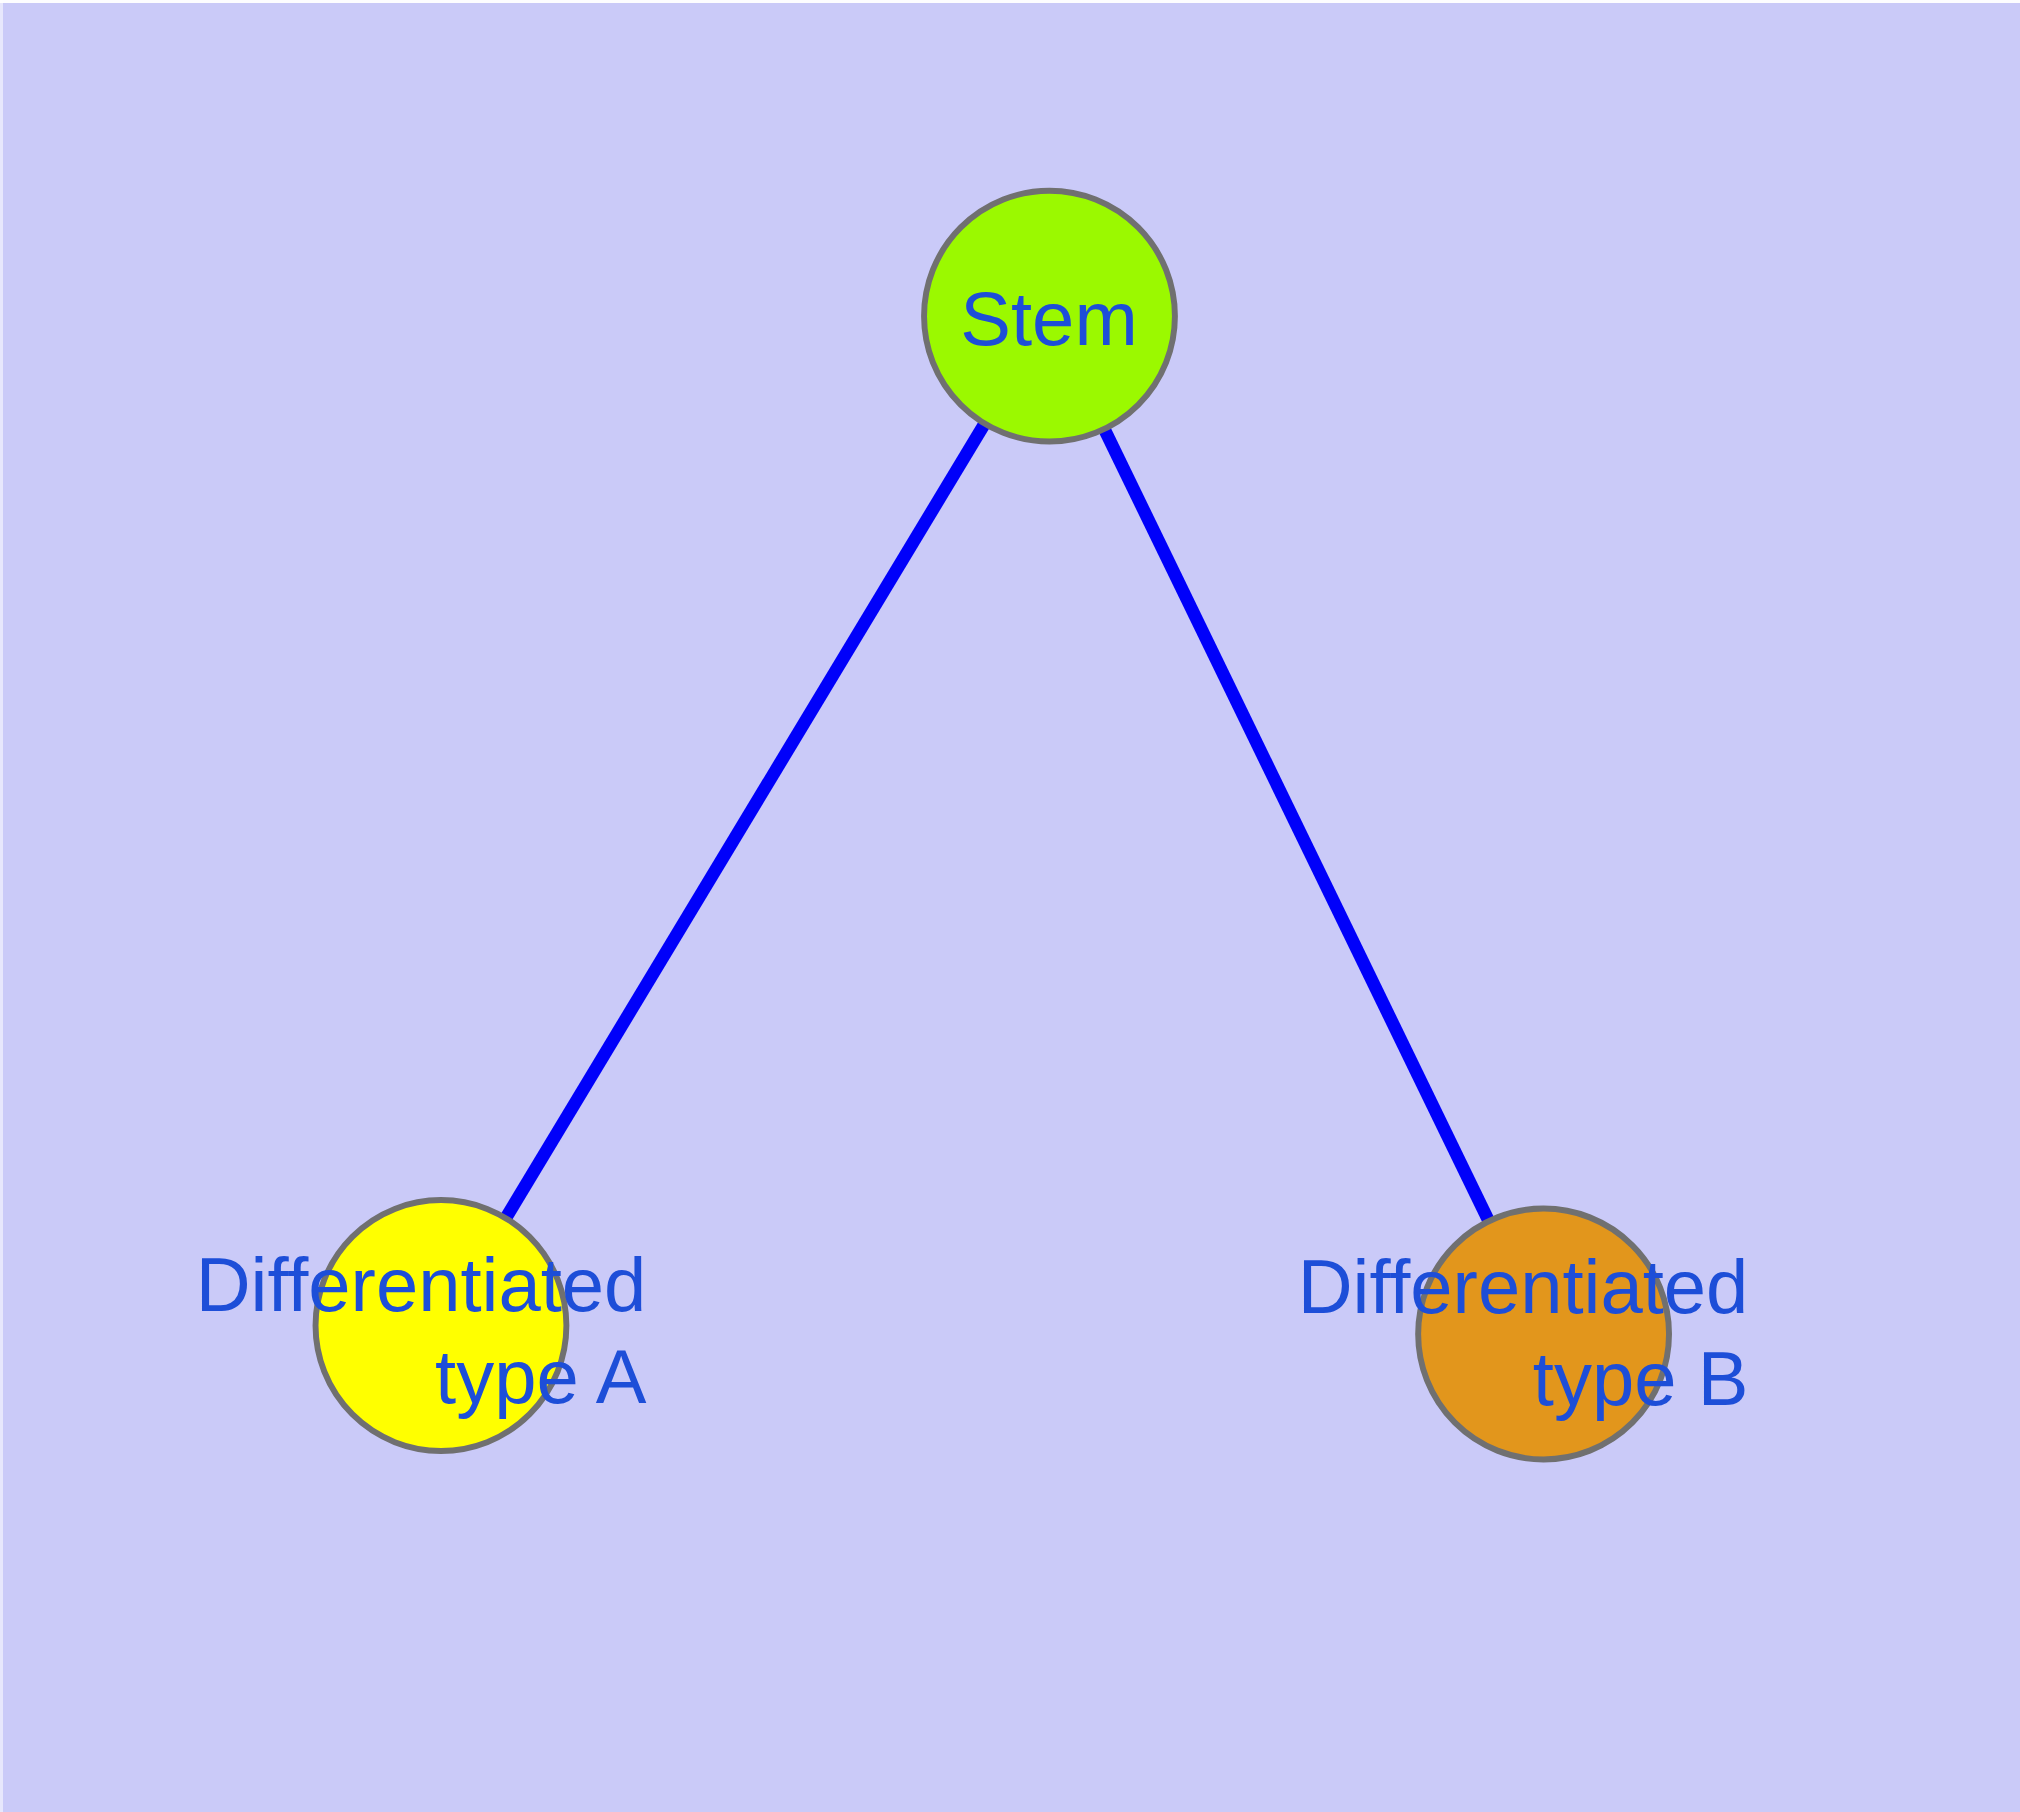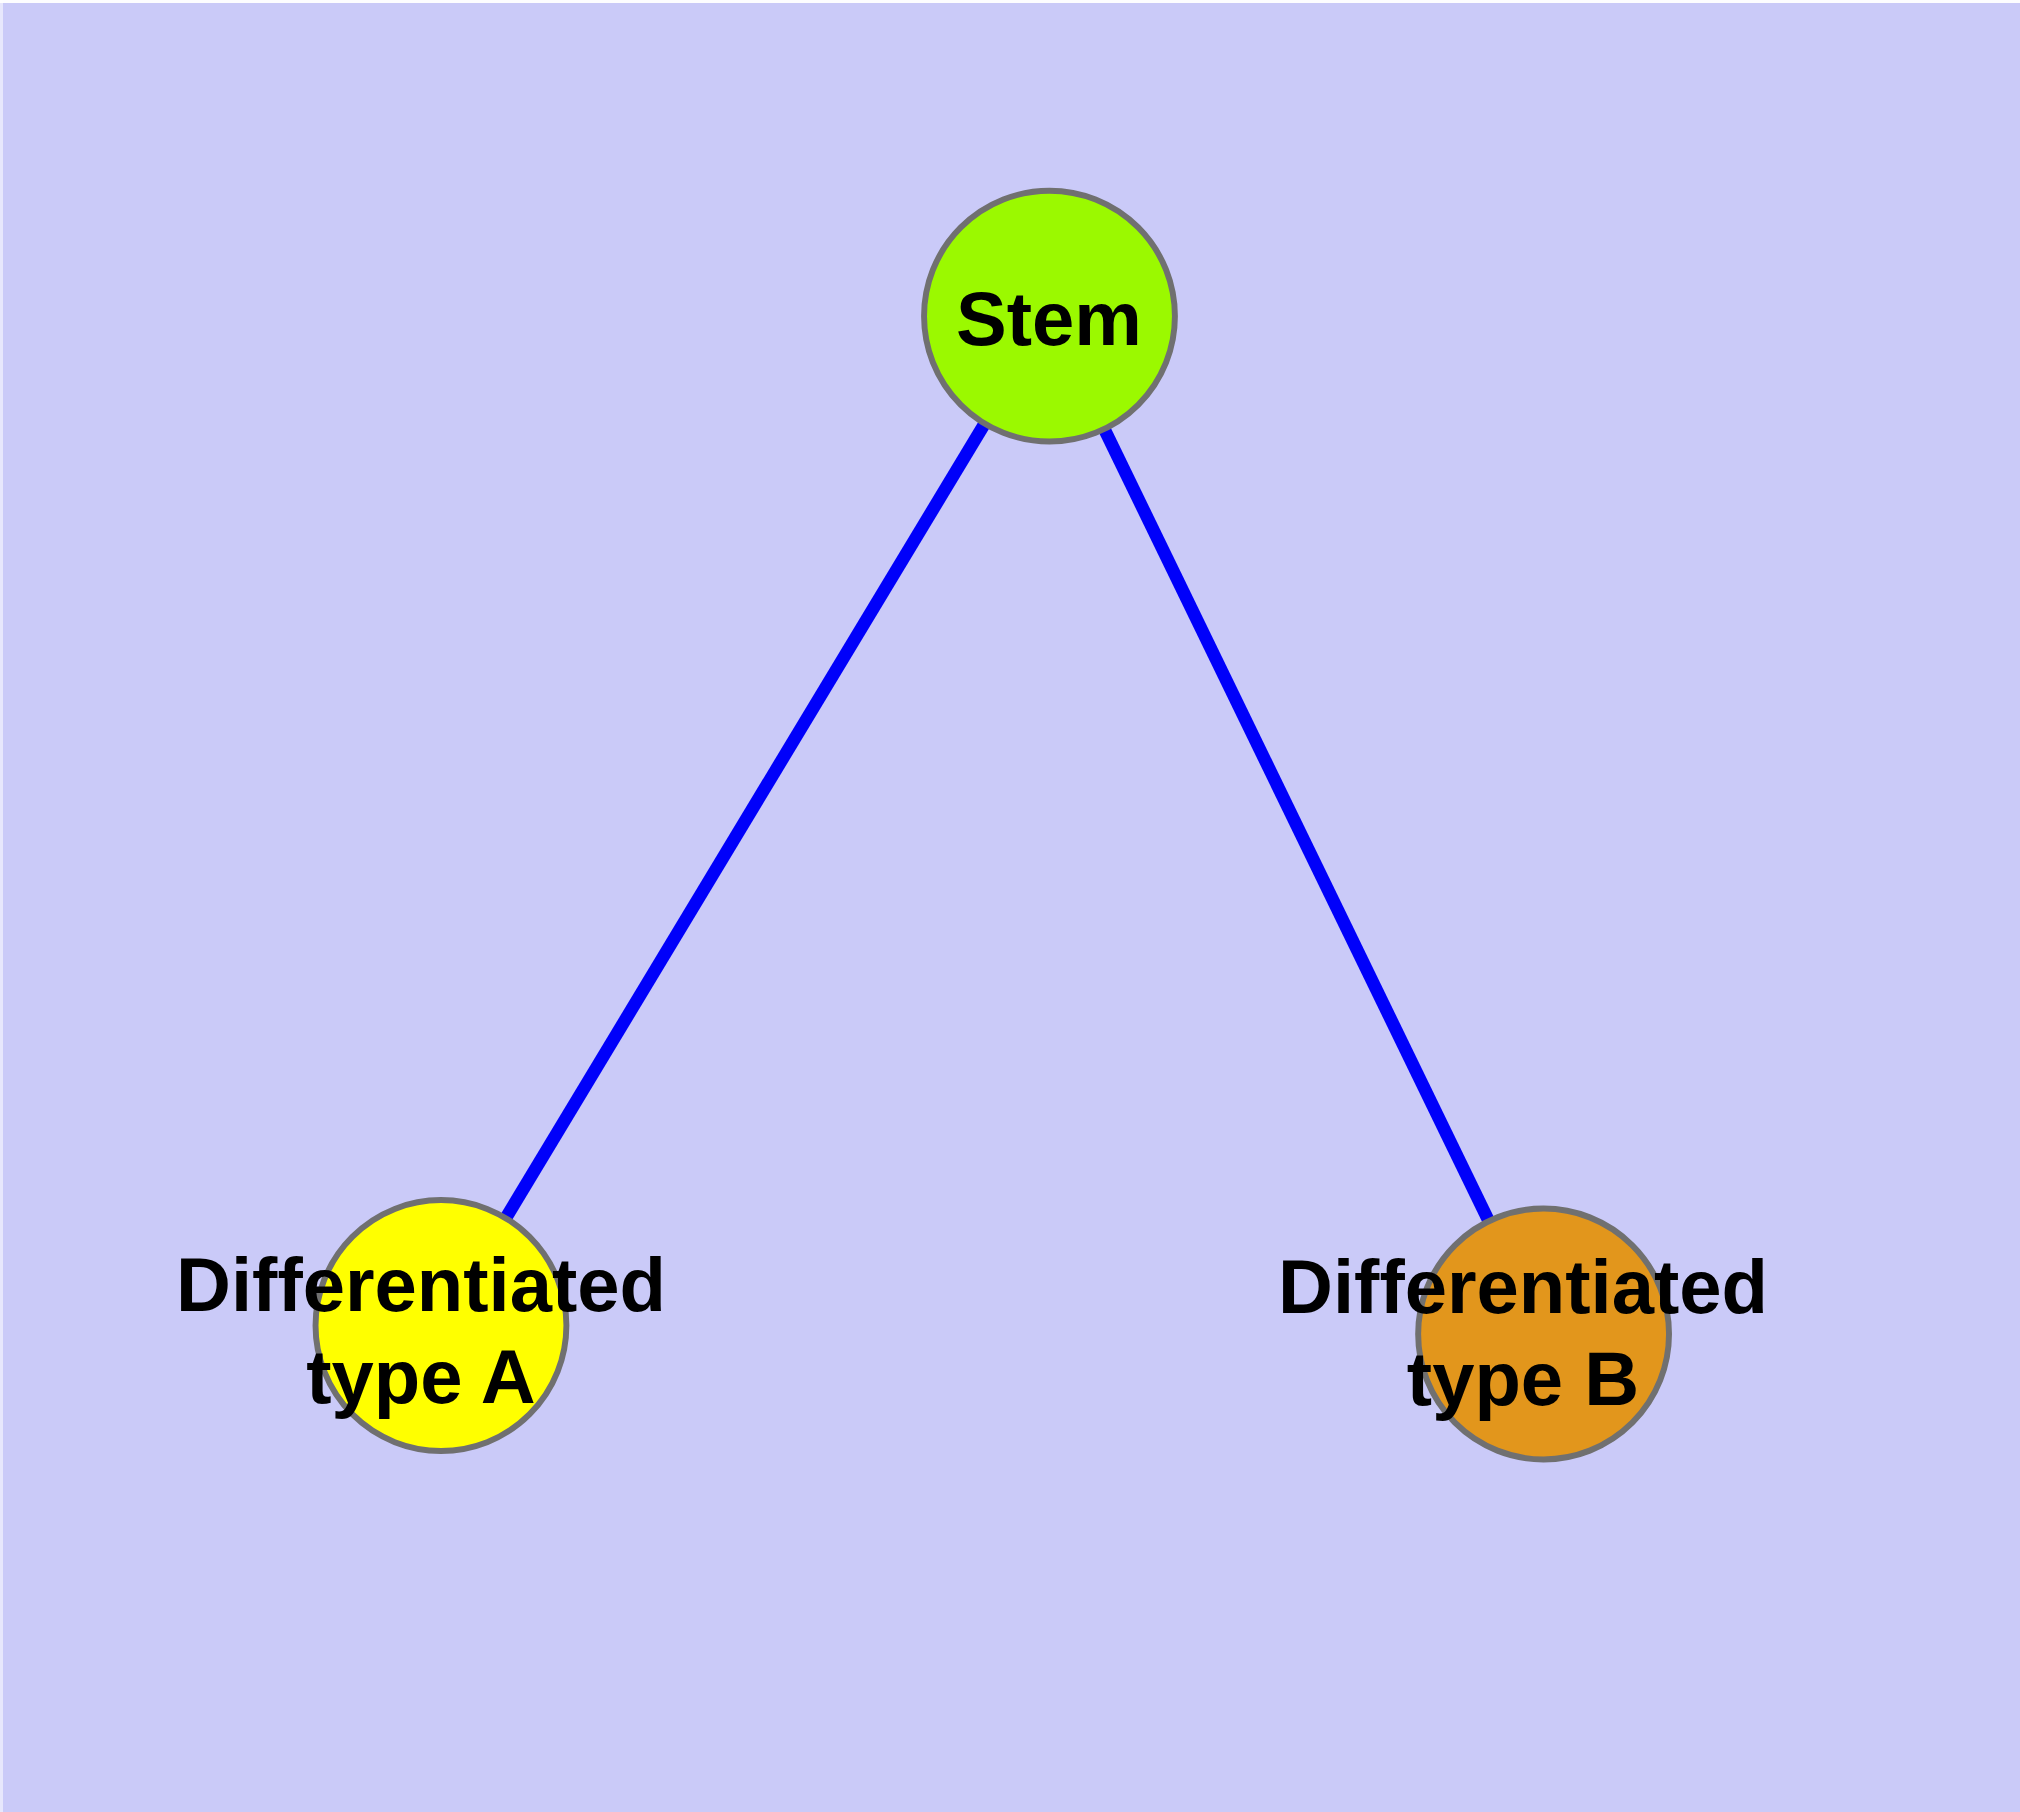--- a/index.html
+++ b/index.html
@@ -23,25 +23,25 @@
   .edge-line {
     stroke-width: 15;
     fill: none;
   }
   .node-circle {
     stroke-width: 7;
   }
   .node-label {
     position: absolute;
     transform: translate(-50%, -50%);
-    font-weight: bold;
+    font-weight: normal;
     font-size: 76px;
     line-height: 92px;
-    color: #000000;
-    text-align: center;
+    color: #1d4ed8;
+    text-align: right;
     white-space: pre-line;
     letter-spacing: 0;
   }
   #label-stem  { left: 1049px; top: 319px;  }
   #label-type-a{ left: 421px;  top: 1331px; }
   #label-type-b{ left: 1523px; top: 1333px; }
   .edge-highlight-top {
     position: absolute;
     left: 0; top: 0;
     width: 100%; height: 3.4px;

